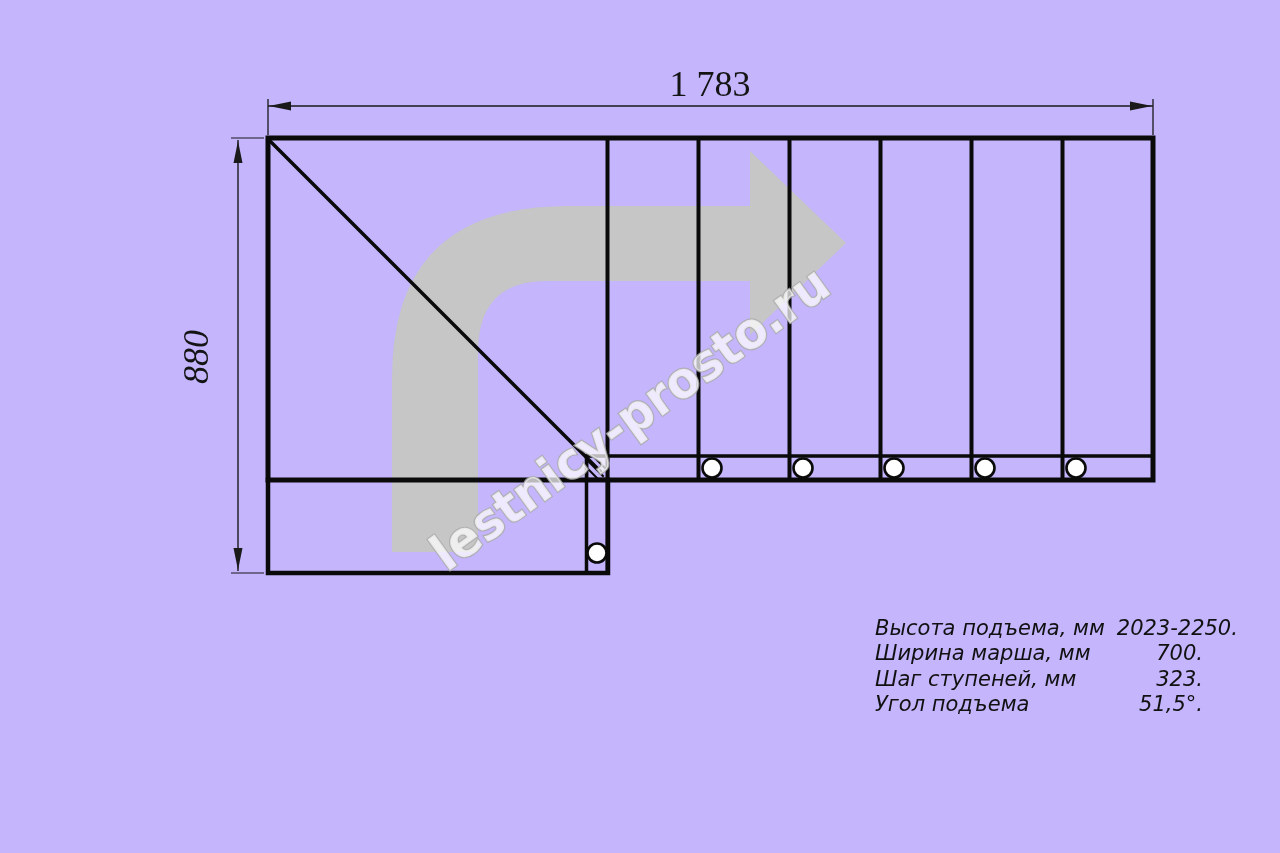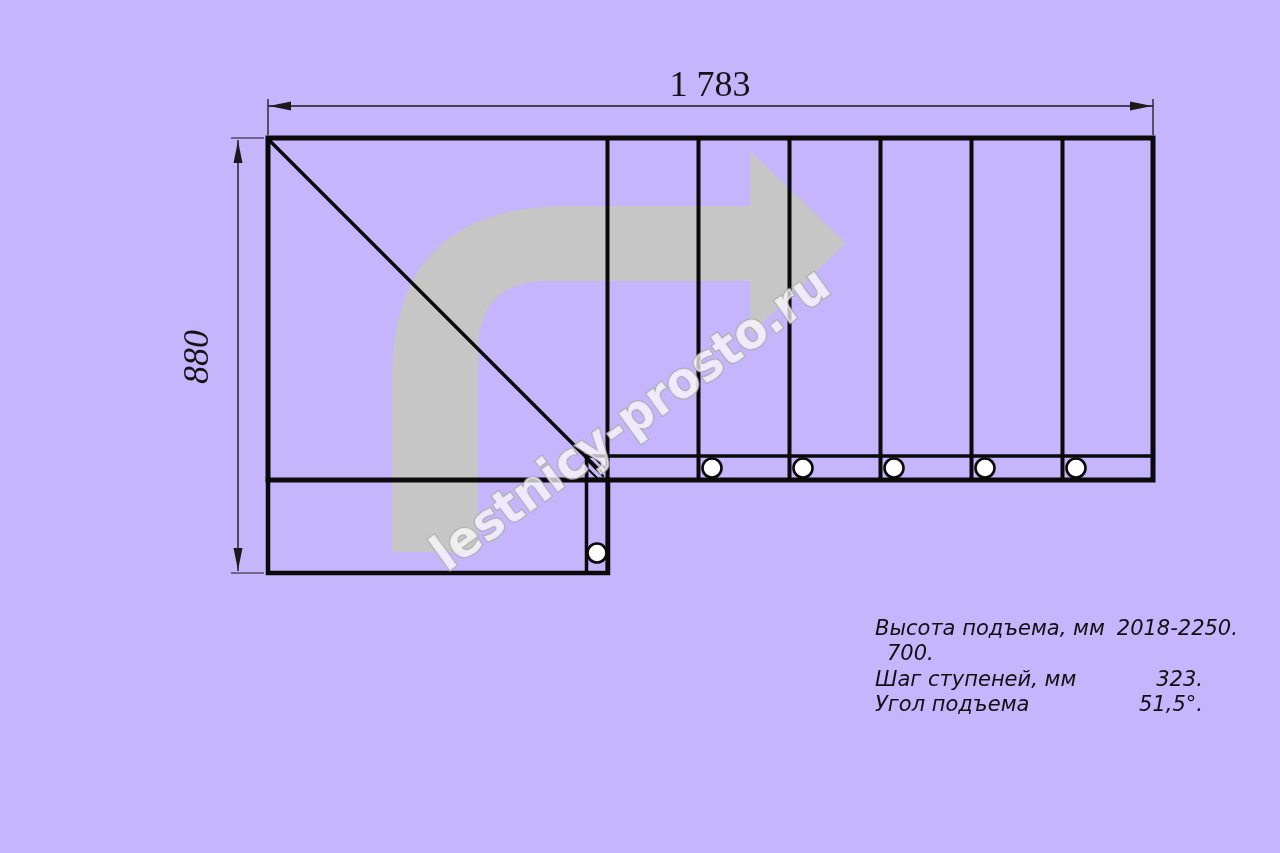--- a/index.html
+++ b/index.html
@@ -75,23 +75,24 @@
       <text class="dim-text" x="710" y="96" font-size="36" text-anchor="middle" stroke="none">1 783</text>
       <text class="dim-text" transform="translate(208,357) rotate(-90)" font-size="36" font-style="italic" text-anchor="middle" stroke="none">880</text>
     </g>
 
     <text class="wm" transform="translate(640,432) rotate(-36)" text-anchor="middle" font-size="50" textLength="478" lengthAdjust="spacingAndGlyphs" paint-order="stroke" stroke="#ababab" stroke-width="2.4" stroke-opacity="0.85" fill="#ffffff" fill-opacity="0.72">lestnicy-prosto.ru</text>
   </svg>
 
   <div class="specs">
     <div class="row">
       <span>Высота подъема, мм</span>
-      <span class="val">2018-2250.</span>
+      <span class="val">2023-2250.</span>
     </div>
     <div class="row">
+      <span>Ширина марша, мм</span>
       <span class="val">700.</span>
     </div>
     <div class="row">
       <span>Шаг ступеней, мм</span>
       <span class="val">323.</span>
     </div>
     <div class="row">
       <span>Угол подъема</span>
       <span class="val">51,5°.</span>
     </div>

